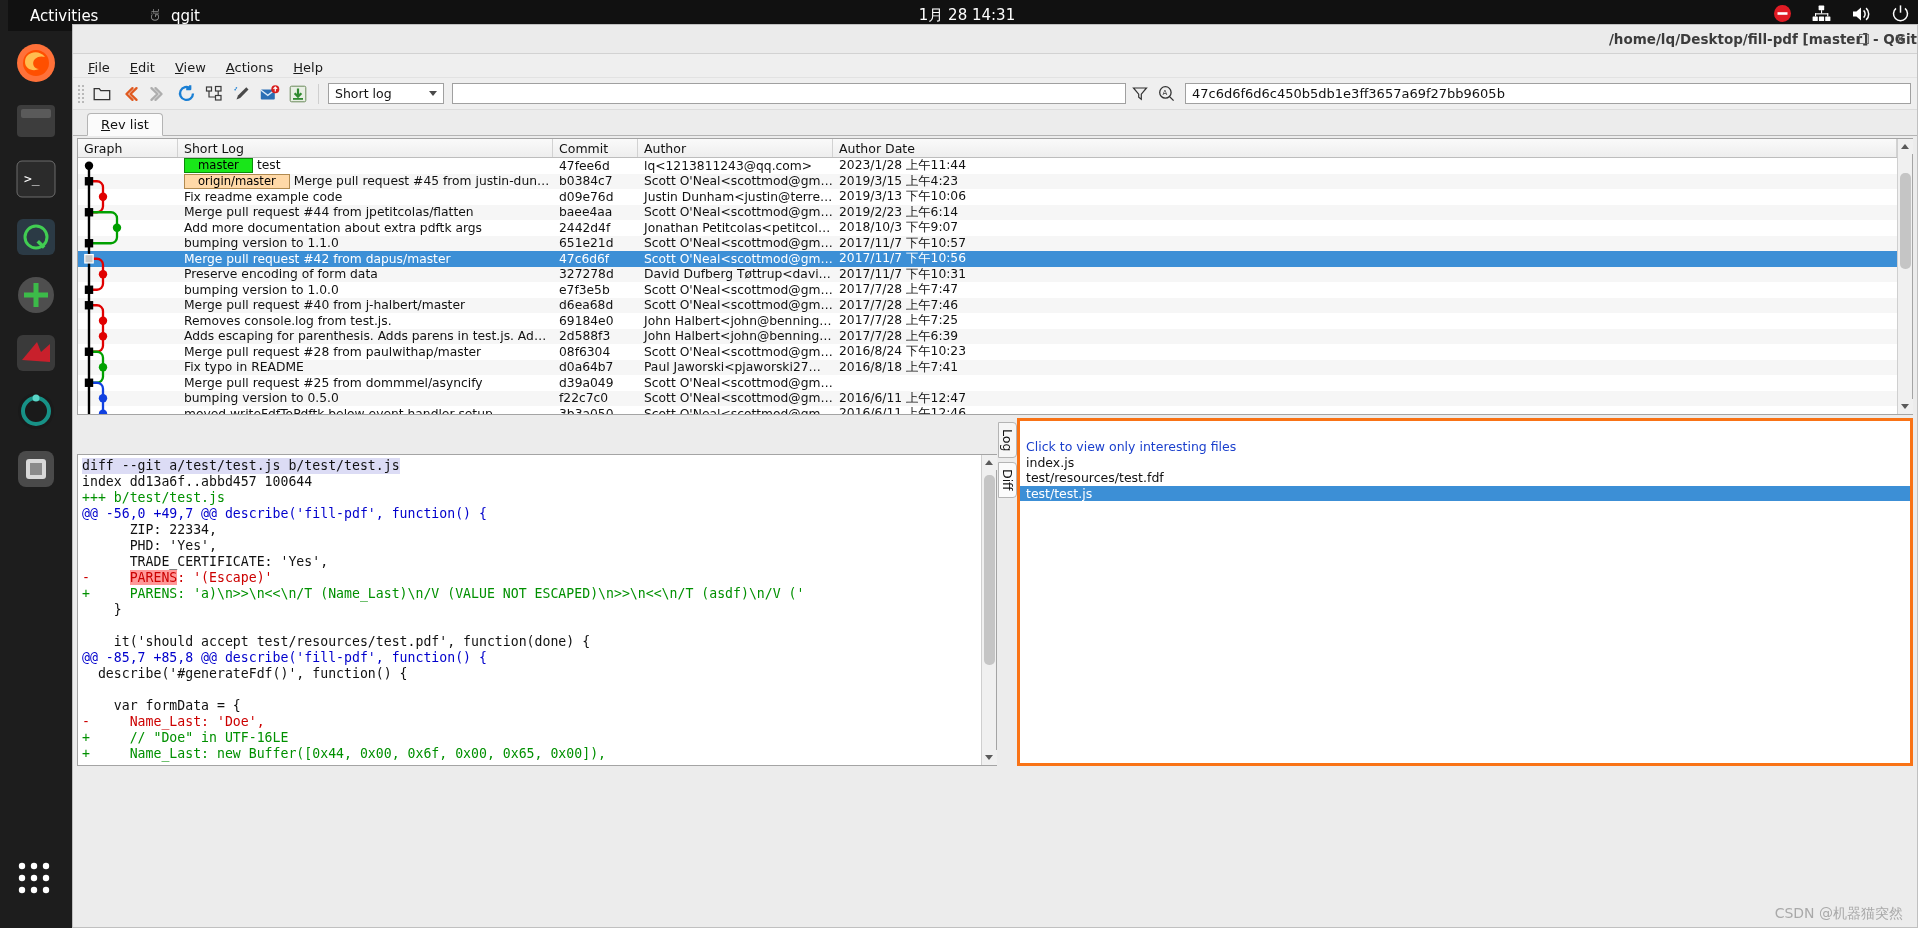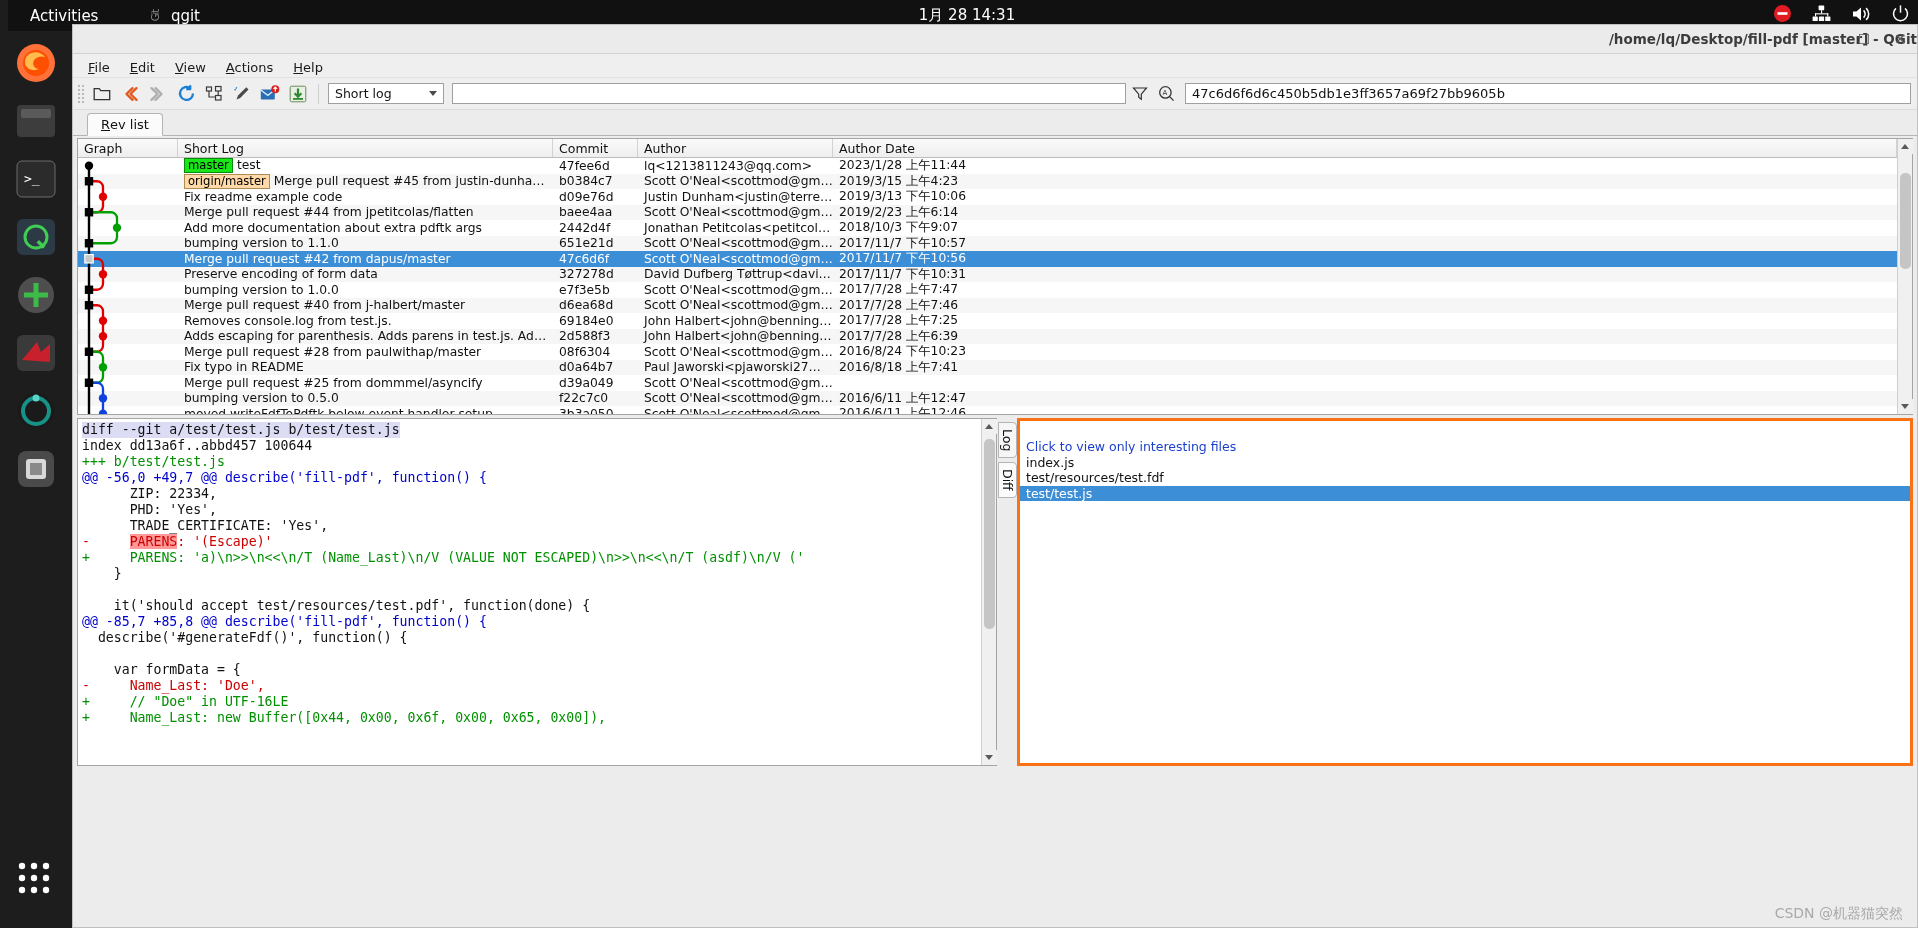--- a/index.html
+++ b/index.html
@@ -155,21 +155,21 @@
   .row.alt { background: #f6f6f6; }
   .row.sel { background: #3c8fd6; color: #fff; }
   .cell { overflow: hidden; text-overflow: ellipsis; padding-left: 6px; }
   .cell.g { width: 100px; padding: 0; }
   .cell.l { width: 375px; }
   .cell.c { width: 85px; }
   .cell.a { width: 195px; }
   .cell.d { flex: 1; }
 
   .reftag {
-    display: inline-block; padding: 0 3px; margin-right: 4px;
+    display: inline-block; padding: 0 13px; margin-right: 4px;
     font-size: 11.6px; line-height: 13px;
     border: 1px solid #7a7a7a; color: #000;
   }
   .reftag.local { background: #19e619; border-color: #0a8a0a; }
   .reftag.remote{ background: #ffd9a8; border-color: #b08a50; }
 
   
   .vsb {
     width: 15px; background: #f0f0f0; border-left: 1px solid #cfcfcf;
     display: flex; flex-direction: column; align-items: center;
@@ -182,21 +182,21 @@
   .sbarrow .tri-u { width:0;height:0;border-left:4px solid transparent;border-right:4px solid transparent;border-bottom:5px solid #5a5a5a;}
   .sbarrow .tri-d { width:0;height:0;border-left:4px solid transparent;border-right:4px solid transparent;border-top:5px solid #5a5a5a;}
   .sbthumb { position: absolute; left: 2px; width: 11px; background: #c5c5c5; border-radius: 5px; }
 
   
   #bottom {
     margin: 3px 4px 0 4px; height: 348px; display: flex; gap: 0;
   }
   #diffpane {
     width: 920px; background: #fff; border: 1px solid #a4a4a4;
-    display: flex; position: relative;
+    display: flex; position: relative; margin-top: 36px;
   }
   #diffscroll { flex: 1; overflow: hidden; padding: 3px 0 0 4px; }
   .dline {
     font-family: "DejaVu Sans Mono", monospace;
     font-size: 13.2px; line-height: 16px; white-space: pre; color: #111;
   }
   .dl-head { background: #dcdcf5; color: #111; display:inline-block; }
   .dl-minus { color: #cc0000; }
   .dl-plus { color: #009000; }
   .dl-hunk { color: #0000cc; }

